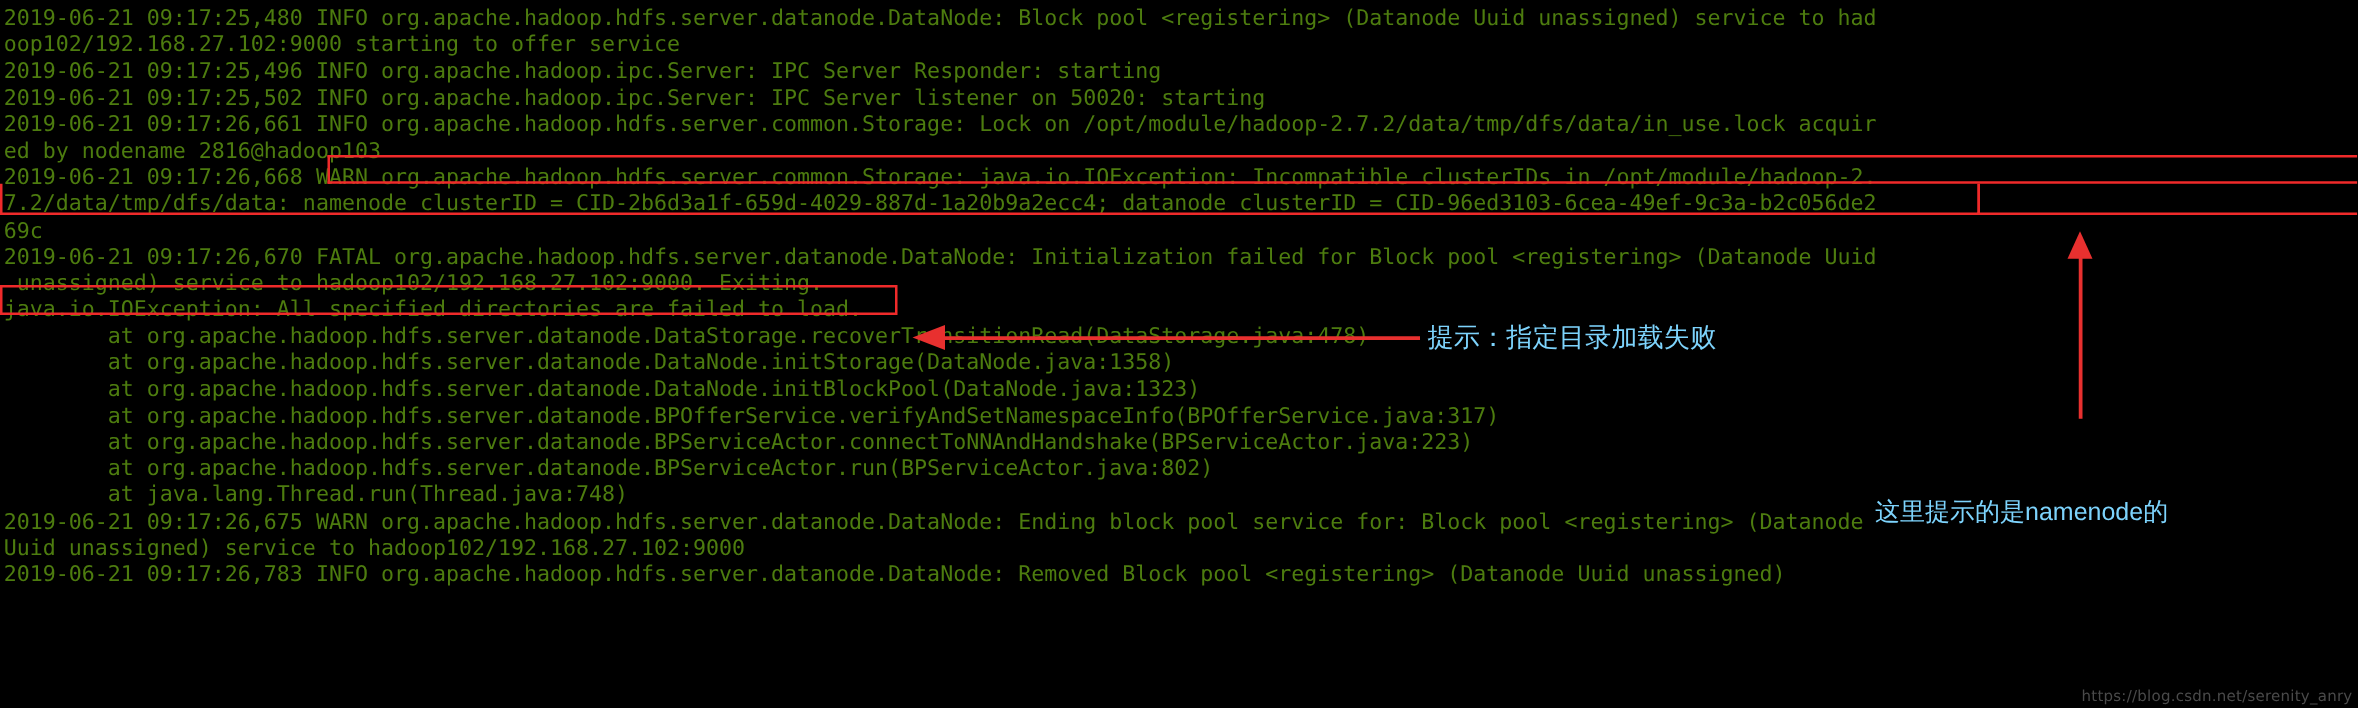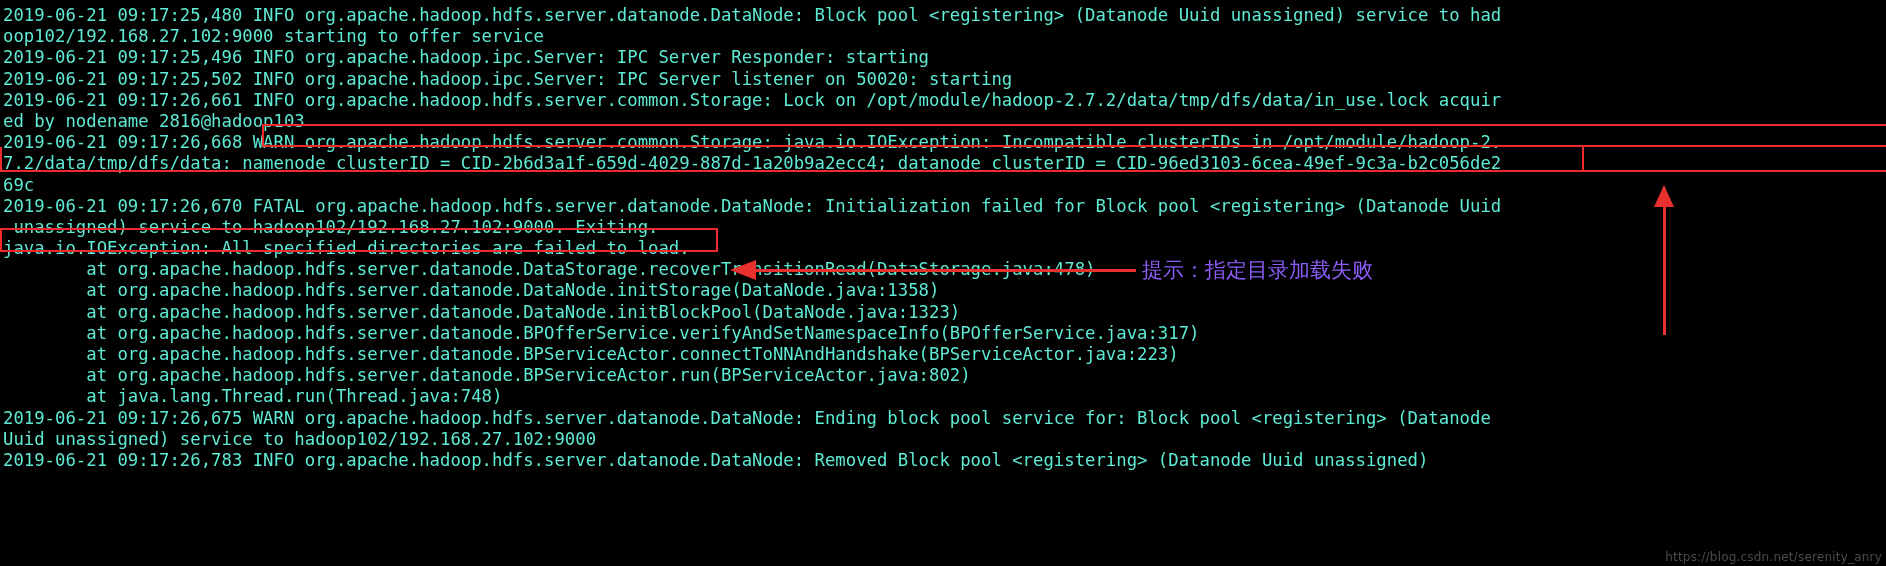--- a/index.html
+++ b/index.html
@@ -20,21 +20,21 @@
   #log {
     position: absolute;
     left: 0;
     top: 0;
     width: 1886px;
     padding: 5px 0 0 3px;
     box-sizing: border-box;
     font-family: "DejaVu Sans Mono", "Liberation Mono", monospace;
     font-size: 17.3px;
     line-height: 21.2px;
-    color: #5eead4;
+    color: #4d7c0f;
     white-space: pre;
     letter-spacing: 0px;
     z-index: 2;
   }
   .logline {
     white-space: pre;
     height: 21.2px;
   }
   
   .redbox {
@@ -115,22 +115,22 @@
     top: 0;
     width: 0;
     height: 0;
     border-left: 10px solid transparent;
     border-right: 10px solid transparent;
     border-bottom: 22px solid #e8302f;
   }
   
   .annot {
     position: absolute;
-    color: #8b5cf6;
-    font-family: Liberation Serif, serif;
+    color: #7dd3fc;
+    font-family: Liberation Sans, sans-serif;
     white-space: pre;
     z-index: 7;
   }
   #annot-load {
     left: 1142px;
     top: 258px;
     font-size: 21px;
     line-height: 25px;
   }
   #annot-cluster {
@@ -172,18 +172,19 @@
   </div>
 
   <div class="arrow-v" id="arrow-cluster" style="left:1654px; top:185px; width:20px; height:150px;">
     <div class="arrow-head-up"></div>
     <div class="arrow-shaft-v" style="top:20px; height:130px;"></div>
   </div>
 
   <div class="annot" id="annot-load">提示：指定目录加载失败</div>
 
   <div class="annot" id="annot-cluster">
+    <span class="ln">这里提示的是namenode的</span>
     
   </div>
 
   <div id="watermark">https://blog.csdn.net/serenity_anry</div>
 
 </div>
 
 </body></html>

